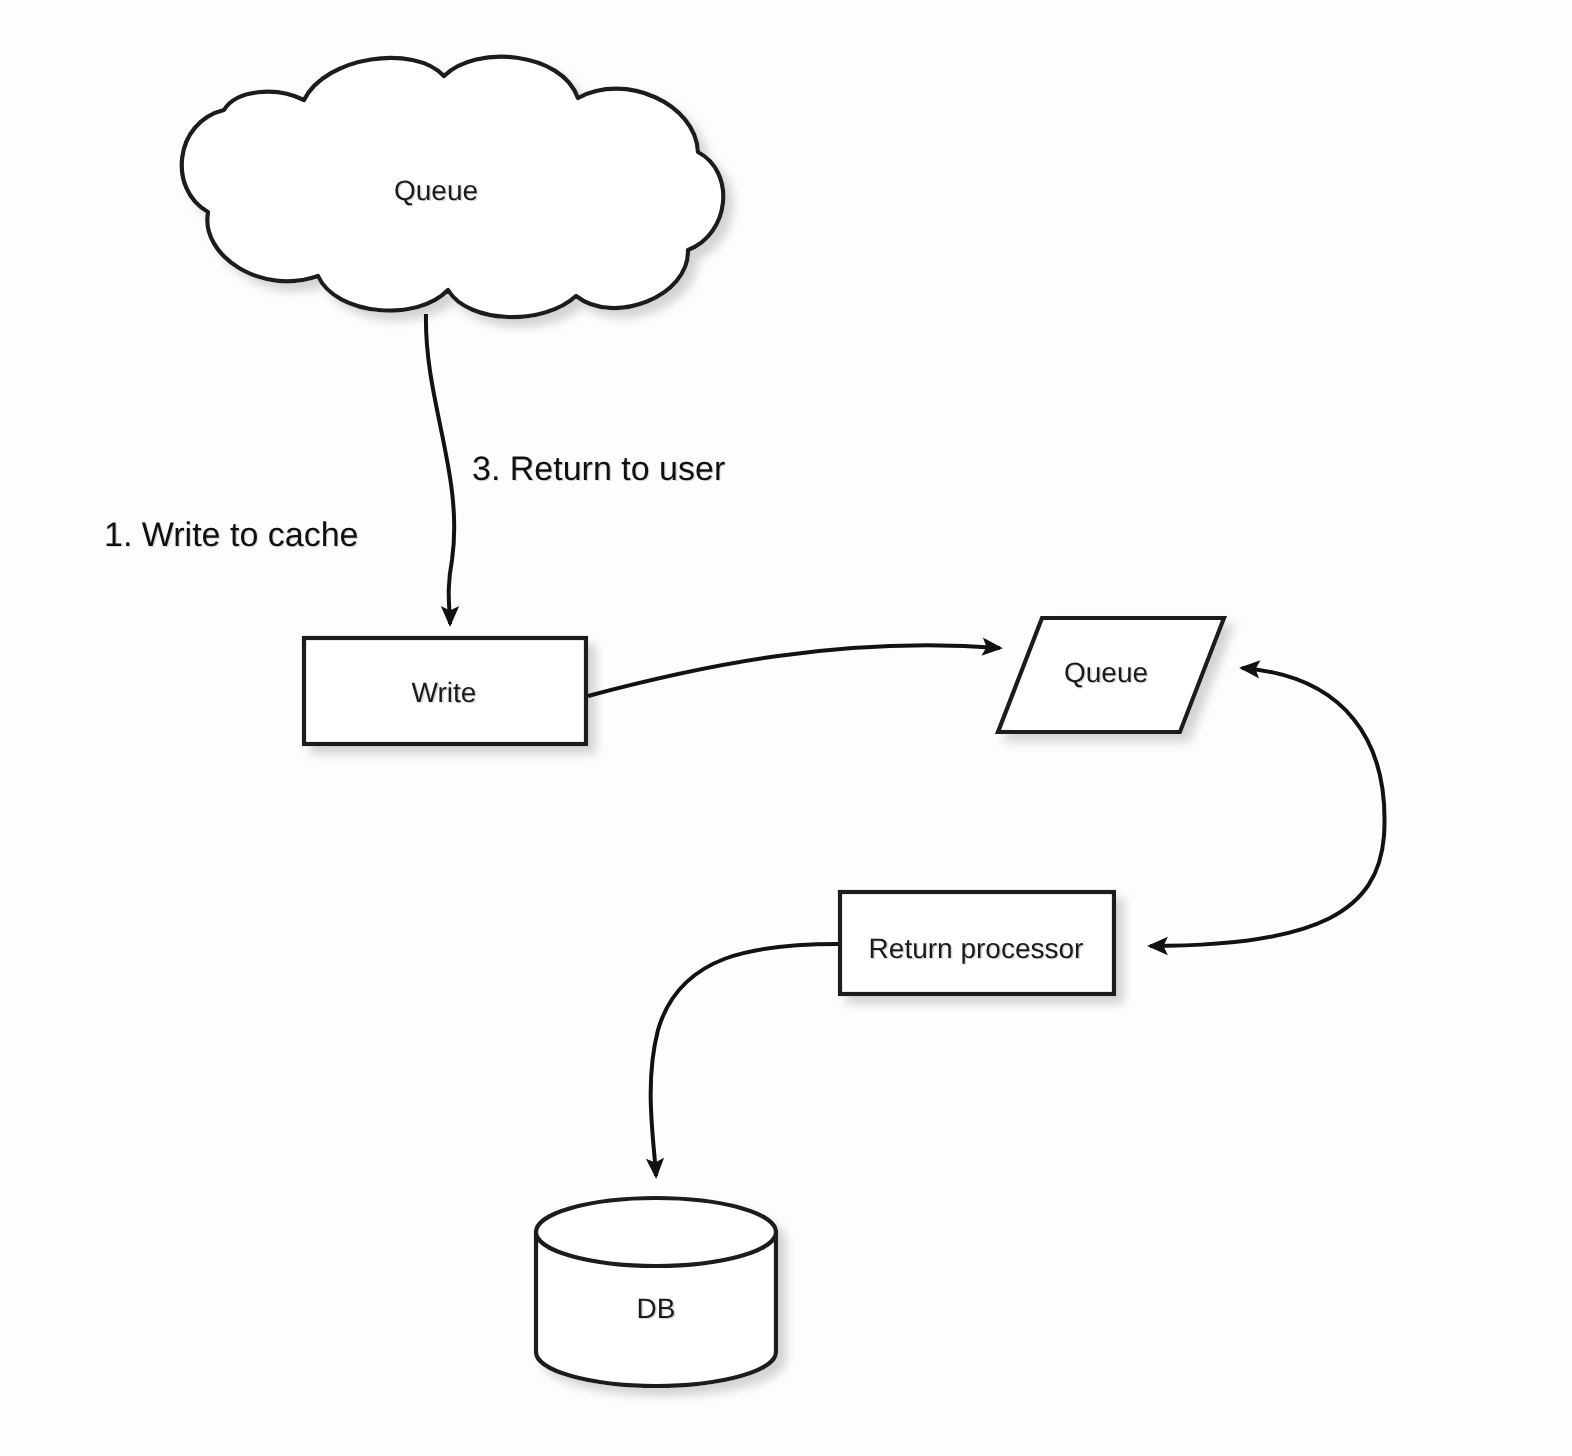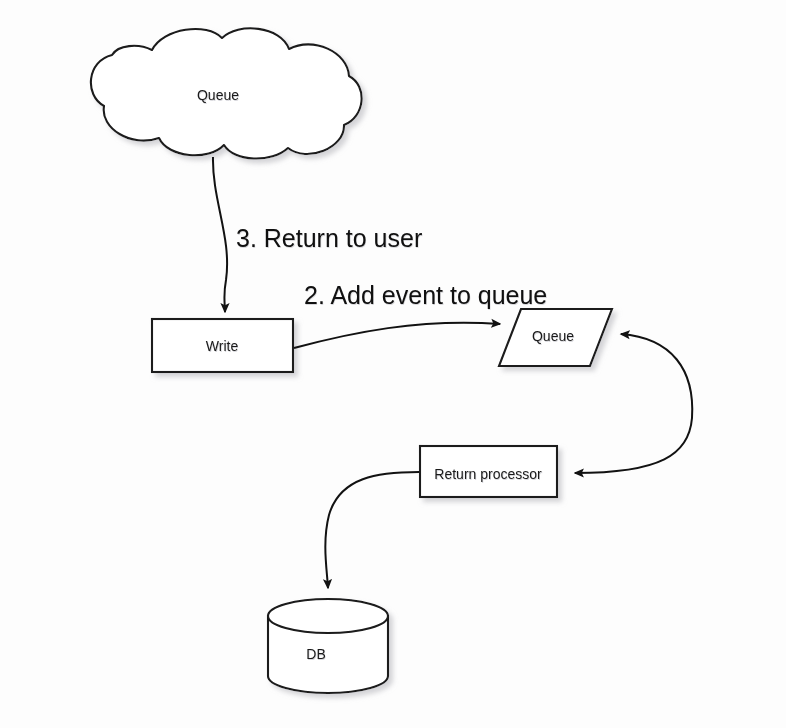--- a/index.html
+++ b/index.html
@@ -29,21 +29,21 @@
     font-size: 14px;
     line-height: 1;
     white-space: nowrap;
     transform: translate(-50%, -50%);
     text-shadow: 0.7px 0.7px 0 rgba(180,180,190,0.55);
   }
   .step-label {
     position: absolute;
     color: #101010;
     font-family: "Liberation Sans", sans-serif;
-    font-size: 25px;
+    font-size: 17px;
     line-height: 1;
     white-space: nowrap;
     text-shadow: 0.6px 0.6px 0 rgba(170,170,178,0.45);
   }
 </style>
 </head>
 <body>
 
 <div id="canvas">
 
@@ -108,21 +108,21 @@
   </svg>
 
   <div class="node-label" style="left:218px; top:95px;">Queue</div>
 
   <div class="node-label" style="left:222px; top:346px;">Write</div>
 
   <div class="node-label" style="left:553px; top:336px;text-align:center;">Queue</div>
 
   <div class="node-label" style="left:488px; top:474px;">Return processor</div>
 
-  <div class="node-label" style="left:316px; top:654px;">DB</div>
+  <div class="node-label" style="left:328px; top:654px;">DB</div>
 
+  <div class="step-label" style="left:52px; top:259px;">1. Write to cache</div>
 
-  <div class="step-label" style="left:304px; top:283px;">2. Add event to queue</div>
 
   <div class="step-label" style="left:236px; top:226px;">3. Return to user</div>
 
 
 </div>
 
 </body></html>

